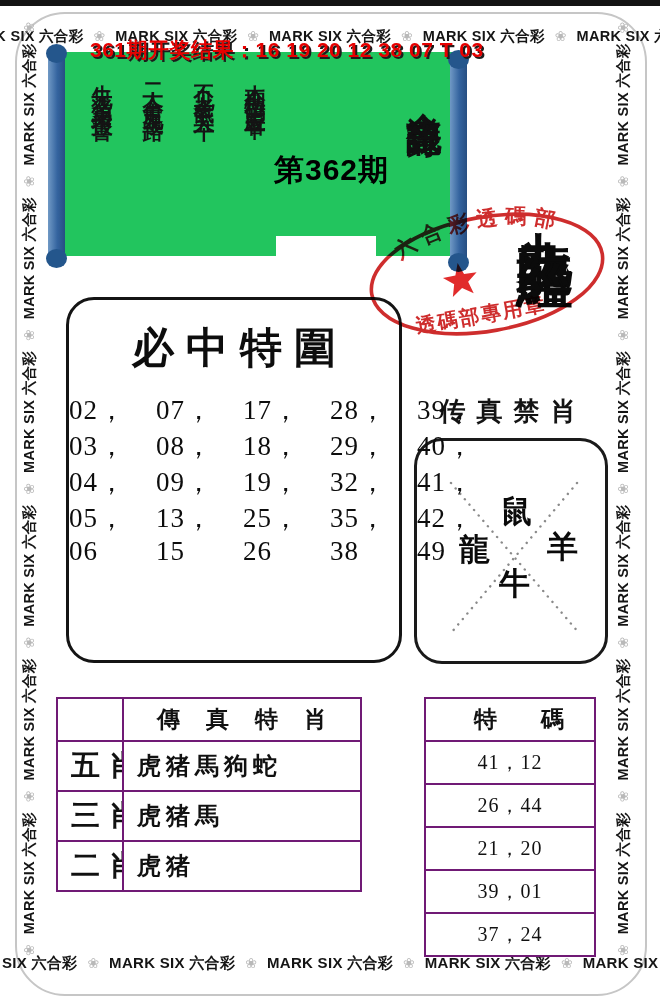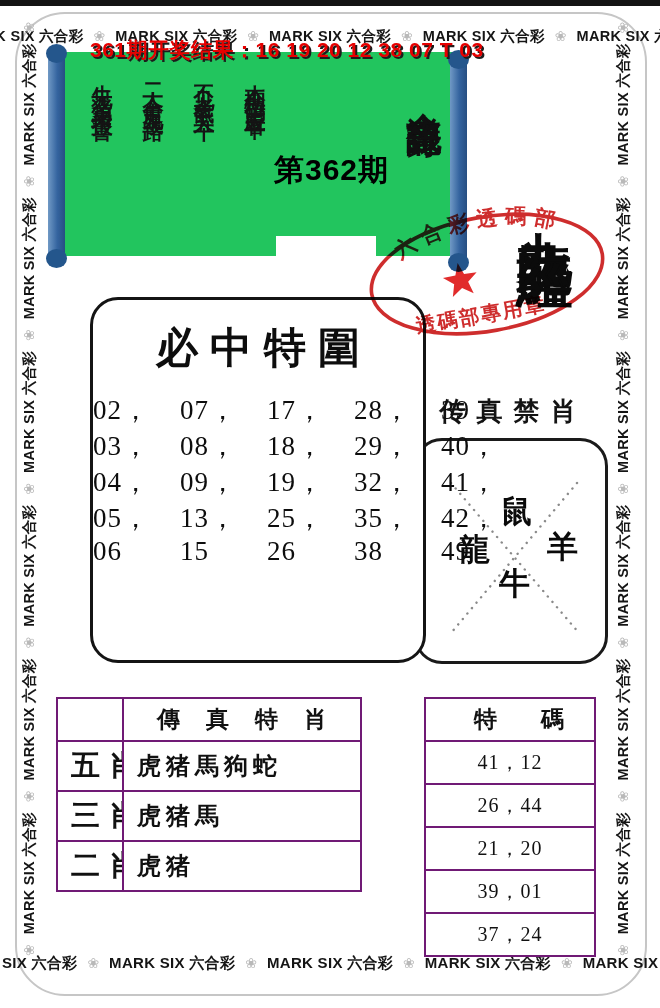--- a/index.html
+++ b/index.html
@@ -51,21 +51,21 @@
   .whiteout{position:absolute;left:214px;top:184px;width:100px;height:22px;background:#fff;}
   
   .masthead{position:absolute;left:506px;top:54px;width:78px;height:300px;
     writing-mode:vertical-rl;text-orientation:upright;text-align:center;
     font-family:"DejaVu Serif",serif;font-weight:800;font-size:56px;letter-spacing:9px;color:#0b0b0b;z-index:3;}
   
   .stamp{position:absolute;left:362px;top:202px;width:252px;height:152px;z-index:5;
     mix-blend-mode:multiply;opacity:0.95;}
   
   .picks{position:absolute;left:66px;top:297px;width:330px;height:360px;
-    border:3px solid #141414;border-radius:28px;background:#fff;z-index:4;margin-left:24px;}
+    border:3px solid #141414;border-radius:28px;background:#fff;z-index:4;}
   .picks-title{text-align:center;margin-top:20px;font-size:42px;font-weight:800;
     letter-spacing:12px;text-indent:12px;font-family:"DejaVu Serif",serif;color:#0d0d0d;}
   .picks-rows{margin-top:16px;display:flex;gap:30px;align-items:center;
     font-family:"Liberation Serif",serif;font-size:27px;color:#0d0d0d;letter-spacing:1px;}
   
   .ban-title{position:absolute;left:410px;top:394px;width:196px;text-align:center;
     font-size:26px;font-weight:800;letter-spacing:11px;text-indent:11px;
     font-family:"DejaVu Serif",serif;color:#131313;}
   .ban-box{position:absolute;left:414px;top:438px;width:188px;height:220px;
     border:3px solid #1a1a1a;border-radius:28px;background:#fff;}

